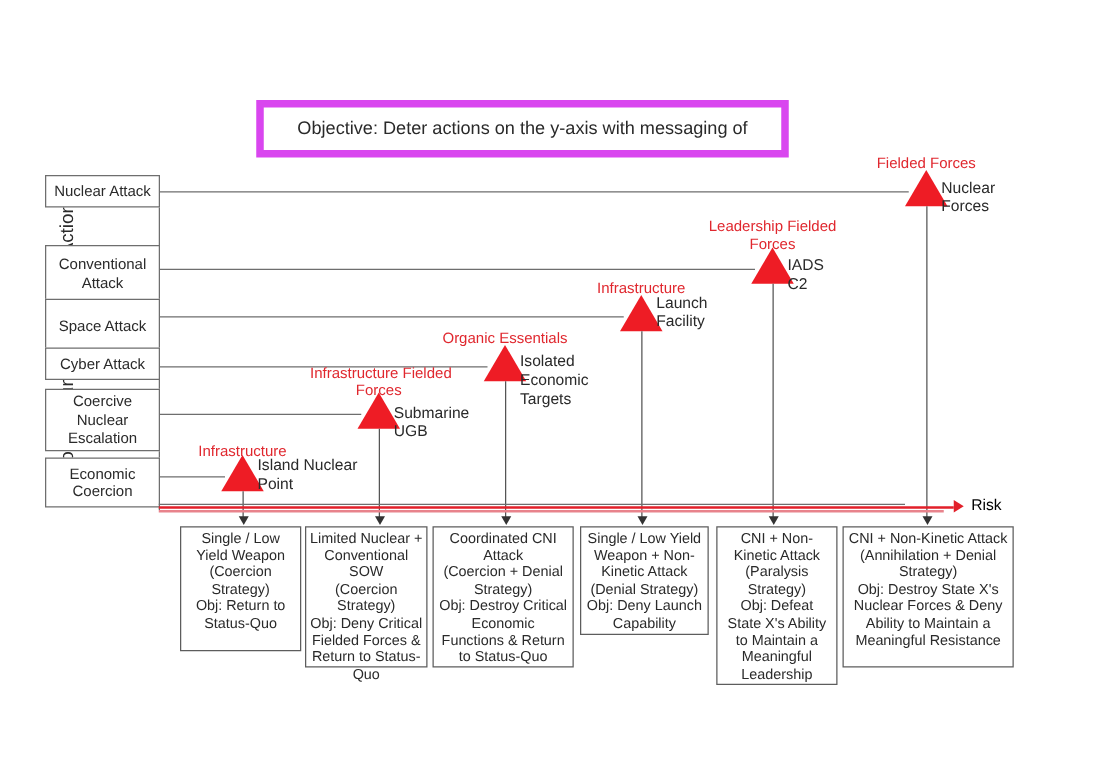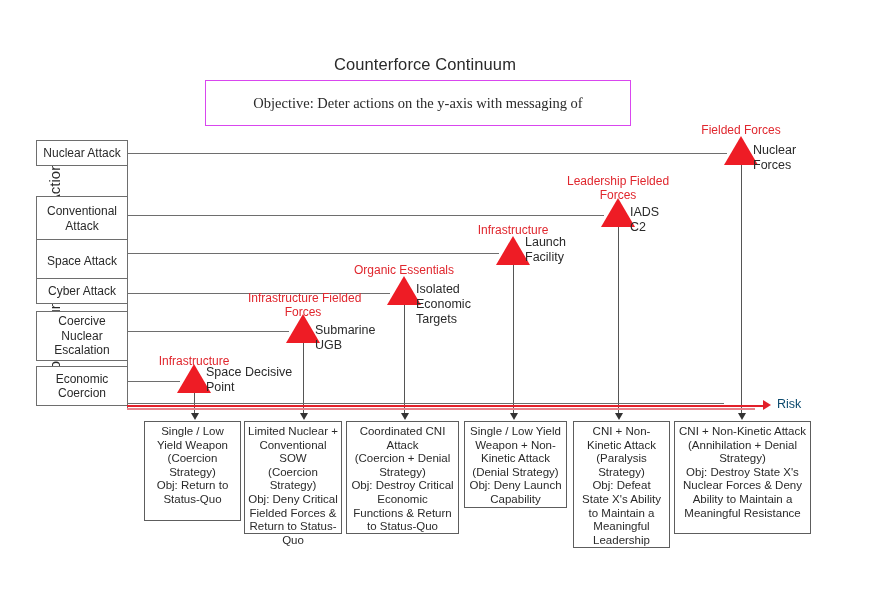--- a/index.html
+++ b/index.html
@@ -11,24 +11,24 @@
   }
   #root{position:absolute;left:0;top:0;width:882px;height:614px;}
 
   
   .chart-title{
     position:absolute;left:205px;top:55px;width:440px;
     text-align:center;font-size:16.5px;color:#2a2a2a;letter-spacing:.1px;
   }
   .objective-box{
     position:absolute;left:205px;top:80px;width:426px;height:46px;
-    border:1px solid #d946ef;background:#fff;
+    border:6px solid #d946ef;background:#fff;
     display:flex;align-items:center;justify-content:center;
     text-align:center;font-size:14.5px;line-height:19px;color:#2a2a2a;
-    padding:0 6px;box-sizing:border-box;font-family:Liberation Serif, serif;
+    padding:0 6px;box-sizing:border-box;
   }
   .objective-box span{display:block;}
 
   .x-axis-title{
     position:absolute;left:270px;top:538px;width:340px;text-align:center;
     font-size:16px;color:#2a2a2a;
   }
 
   
   .y-axis-title{
@@ -55,21 +55,21 @@
   
   .xaxis-gray{position:absolute;left:127px;top:403px;height:1px;background:#6e6e6e;}
   .xaxis-red{position:absolute;left:127px;top:408px;height:1.6px;background:#e8838c;}
   .risk-arrow-line{position:absolute;top:405px;height:1.6px;background:#e2202a;}
   .risk-arrow-head{
     position:absolute;top:400px;width:0;height:0;
     border-top:5px solid transparent;border-bottom:5px solid transparent;
     border-left:8px solid #e2202a;
   }
   .risk-label{
-    position:absolute;top:397px;font-size:12.5px;color:#0c4a6e;
+    position:absolute;top:397px;font-size:12.5px;color:#000000;
   }
 
   
   .tri{
     position:absolute;width:0;height:0;
     border-left:17px solid transparent;border-right:17px solid transparent;
     border-bottom:29px solid #ee1c25;
   }
   .marker-red-label{
     position:absolute;color:#e0272e;font-size:12px;line-height:13.5px;
@@ -95,21 +95,20 @@
     font-size:11.5px;line-height:13.6px;color:#2a2a2a;
     padding:3px 3px;
   }
   .sbox p{margin:0;}
 </style>
 </head>
 <body>
 
 <div id="root">
 
-  <div class="chart-title">Counterforce Continuum</div>
 
   <div class="objective-box">
     <div>
       <span>Objective: Deter actions on the y-axis with messaging of</span>
     </div>
   </div>
 
   <div class="y-axis-title">Notional Country X Potential Actions</div>
 
   <div class="yaxis-line"></div>
@@ -139,21 +138,21 @@
       <div class="hline" style="left: 128px; top: 215px; width: 476px;"></div>
       <div class="hline" style="left: 128px; top: 253px; width: 371px;"></div>
       <div class="hline" style="left: 128px; top: 293px; width: 262px;"></div>
       <div class="hline" style="left: 128px; top: 331px; width: 161px;"></div>
       <div class="hline" style="left: 128px; top: 381px; width: 52px;"></div>
     </div>
   <div id="layer-markers">
       <div class="tri" style="left: 177px; top: 364px;"></div>
       <div class="marker-red-label" style="left: 146px; top: 355px; width: 96px;">Infrastructure</div>
       <div class="marker-black-label" style="left: 206px; top: 365px;">
-        <div>Space Decisive</div>
+        <div>Island Nuclear</div>
         <div>Point</div>
       </div>
       <div class="vline" style="left: 194px; top: 393px; height: 21px;"></div>
       <div class="varrow" style="left: 190.5px; top: 413px;"></div>
       <div class="tri" style="left: 286px; top: 314px;"></div>
       <div class="marker-red-label" style="left: 248px; top: 292px; width: 110px;">
         <div>Infrastructure Fielded</div>
         <div>Forces</div>
       </div>
       <div class="marker-black-label" style="left: 315px; top: 323px;">

